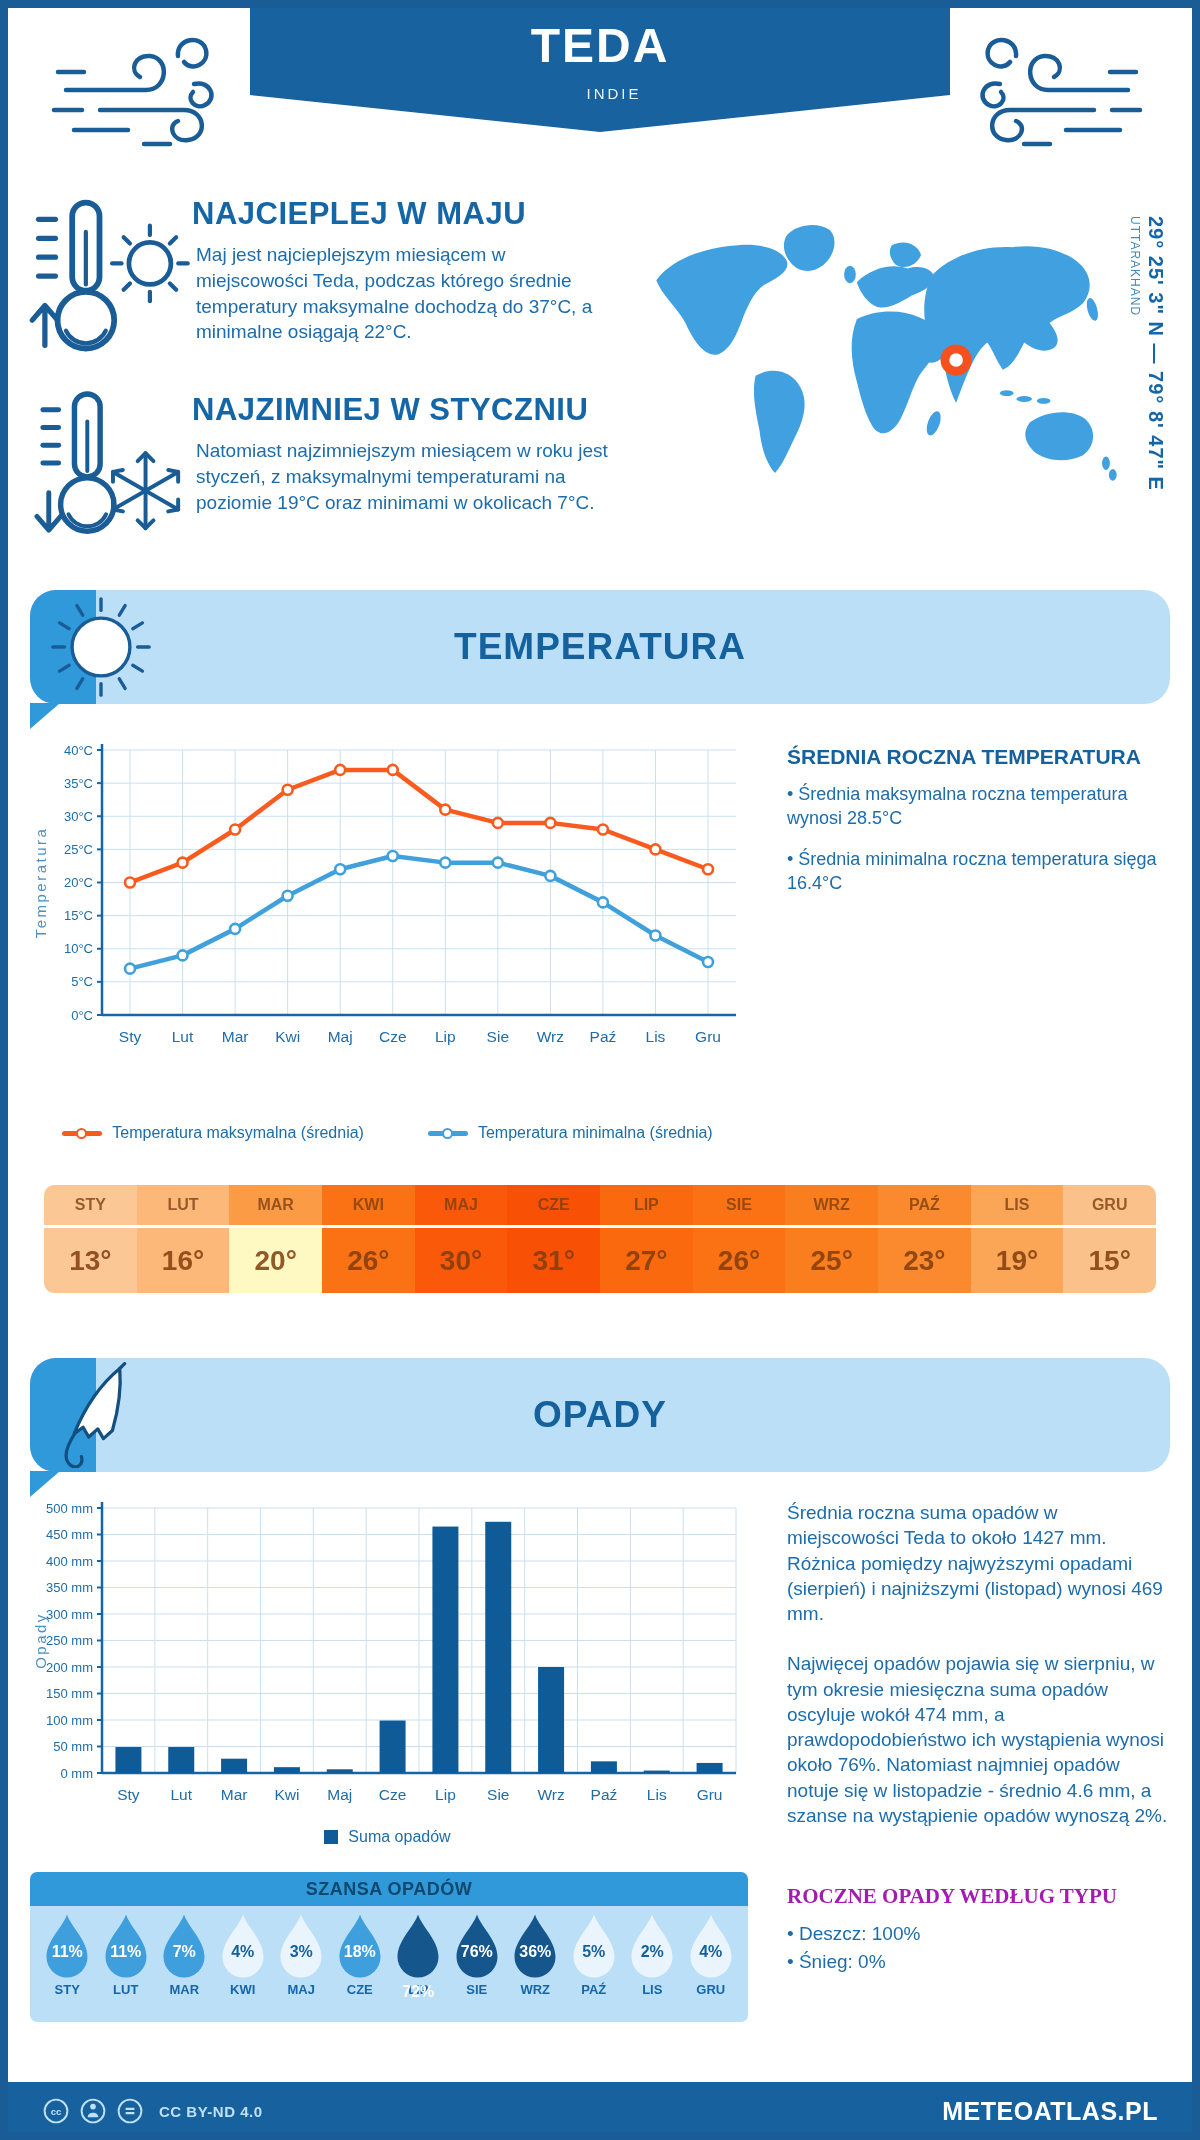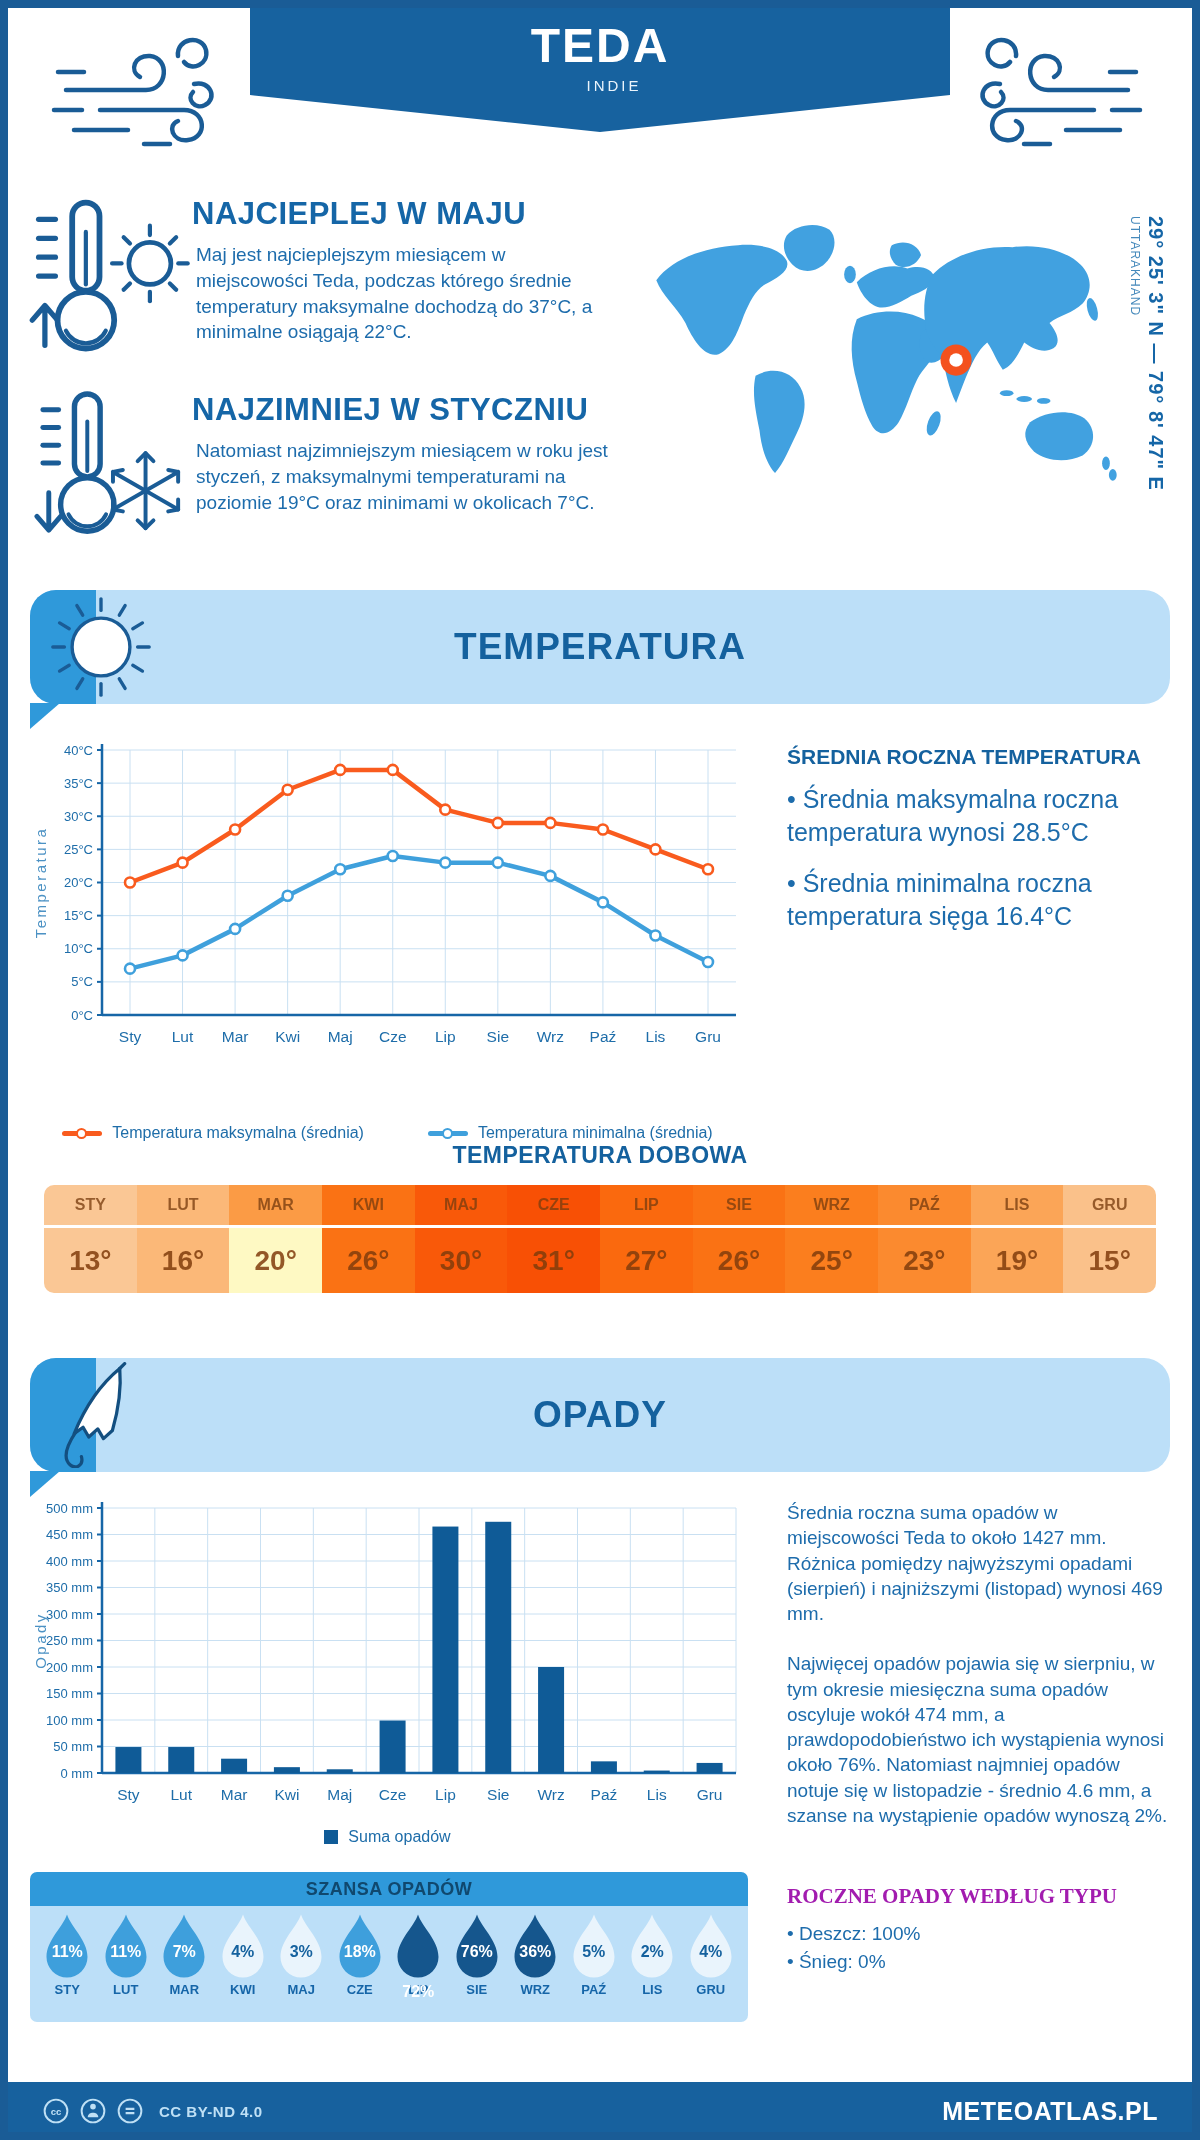--- a/index.html
+++ b/index.html
@@ -3,21 +3,21 @@
 <meta charset="utf-8">
 <style>
   html,body{margin:0;padding:0;background:#ffffff;font-family:"Liberation Sans",sans-serif;}
   .page{position:relative;width:1200px;height:2140px;background:#ffffff;overflow:hidden;}
   .frame{position:absolute;inset:0;border:8px solid #1a5c96;pointer-events:none;z-index:60;}
 
   
   .banner{position:absolute;left:250px;top:0;width:700px;height:132px;background:#17629f;
     clip-path:polygon(0 0,100% 0,100% 72%,50% 100%,0 72%);text-align:center;z-index:5;}
   .banner .title{margin-top:18px;font-size:48px;font-weight:700;letter-spacing:2px;color:#ffffff;}
-  .banner .country{margin-top:4px;font-size:15px;letter-spacing:3px;color:#eaf4fc;padding-left:28px;}
+  .banner .country{margin-top:12px;font-size:15px;letter-spacing:3px;color:#eaf4fc;padding-left:28px;}
   .wind{position:absolute;top:22px;width:170px;height:140px;}
   .wind.left{left:46px;}
   .wind.right{left:978px;transform:scaleX(-1);}
 
   
   .sec-icon{position:absolute;left:26px;width:168px;height:158px;}
   .sec-head{position:absolute;left:192px;font-size:31px;font-weight:700;color:#1566a7;letter-spacing:0.5px;}
   .sec-text{position:absolute;left:196px;width:424px;font-size:19px;line-height:1.36;color:#1d6cac;}
 
   
@@ -40,21 +40,21 @@
   .ylab{font-family:"Liberation Sans",sans-serif;font-size:15px;fill:#4c92c4;letter-spacing:2.5px;text-anchor:middle;}
   .legend{position:absolute;left:30px;width:715px;display:flex;justify-content:center;gap:64px;align-items:center;}
   .legend .item{display:flex;align-items:center;gap:10px;font-size:16px;color:#1e6da9;}
   .lswatch{position:relative;width:40px;height:5px;border-radius:3px;display:inline-block;}
   .lswatch .dot{position:absolute;left:14px;top:-3px;width:7px;height:7px;border-radius:50%;background:#fff;border:2.4px solid;}
   .bswatch{width:14px;height:14px;display:inline-block;}
 
   
   .stats-title{position:absolute;left:787px;top:745px;font-size:21px;font-weight:700;color:#14619e;}
   .stats{position:absolute;left:787px;top:783px;width:372px;}
-  .stats div{font-size:25px;line-height:1.33;color:#1d6cac;margin-bottom:17px;}
+  .stats div{font-size:18px;line-height:1.33;color:#1d6cac;margin-bottom:17px;}
   .rain-text{position:absolute;left:787px;top:1500px;width:382px;font-size:19px;line-height:1.33;color:#1d6cac;}
   .rain-text p{margin:0 0 25px 0;}
   .type-title{position:absolute;left:787px;top:1884px;font-size:21px;font-weight:700;color:#a21caf;font-family:Liberation Serif, serif;}
   .types{position:absolute;left:787px;top:1920px;font-size:19px;line-height:1.45;color:#1d6cac;}
 
   
   .daily-title{position:absolute;left:0;top:1142px;width:1200px;text-align:center;font-size:23px;font-weight:700;color:#14619e;letter-spacing:0.5px;}
   .daily{position:absolute;left:44px;top:1185px;width:1112px;height:108px;border-radius:10px;overflow:hidden;
     display:grid;grid-template-columns:repeat(12,1fr);grid-template-rows:40px 65px;row-gap:3px;background:#ffffff;}
   .daily .mh{display:flex;align-items:center;justify-content:center;font-size:16px;font-weight:700;color:rgba(122,62,16,0.78);}
@@ -309,21 +309,20 @@
         <span>Temperatura minimalna (średnia)</span>
       </div>
     </div>
 
   <div class="stats-title">ŚREDNIA ROCZNA TEMPERATURA</div>
   <div class="stats" id="temp-stats">
       <div>• Średnia maksymalna roczna temperatura wynosi 28.5°C</div>
       <div>• Średnia minimalna roczna temperatura sięga 16.4°C</div>
     </div>
 
-  <div class="daily-title">TEMPERATURA DOBOWA</div>
   <div class="daily" id="daily-table">
       <div class="mh" style="background: rgb(250, 199, 149);">STY</div>
       <div class="mh" style="background: rgb(251, 184, 120);">LUT</div>
       <div class="mh" style="background: rgb(251, 155, 69);">MAR</div>
       <div class="mh" style="background: rgb(250, 114, 20);">KWI</div>
       <div class="mh" style="background: rgb(249, 89, 9);">MAJ</div>
       <div class="mh" style="background: rgb(248, 80, 5);">CZE</div>
       <div class="mh" style="background: rgb(250, 105, 14);">LIP</div>
       <div class="mh" style="background: rgb(250, 114, 20);">SIE</div>
       <div class="mh" style="background: rgb(251, 126, 30);">WRZ</div>

